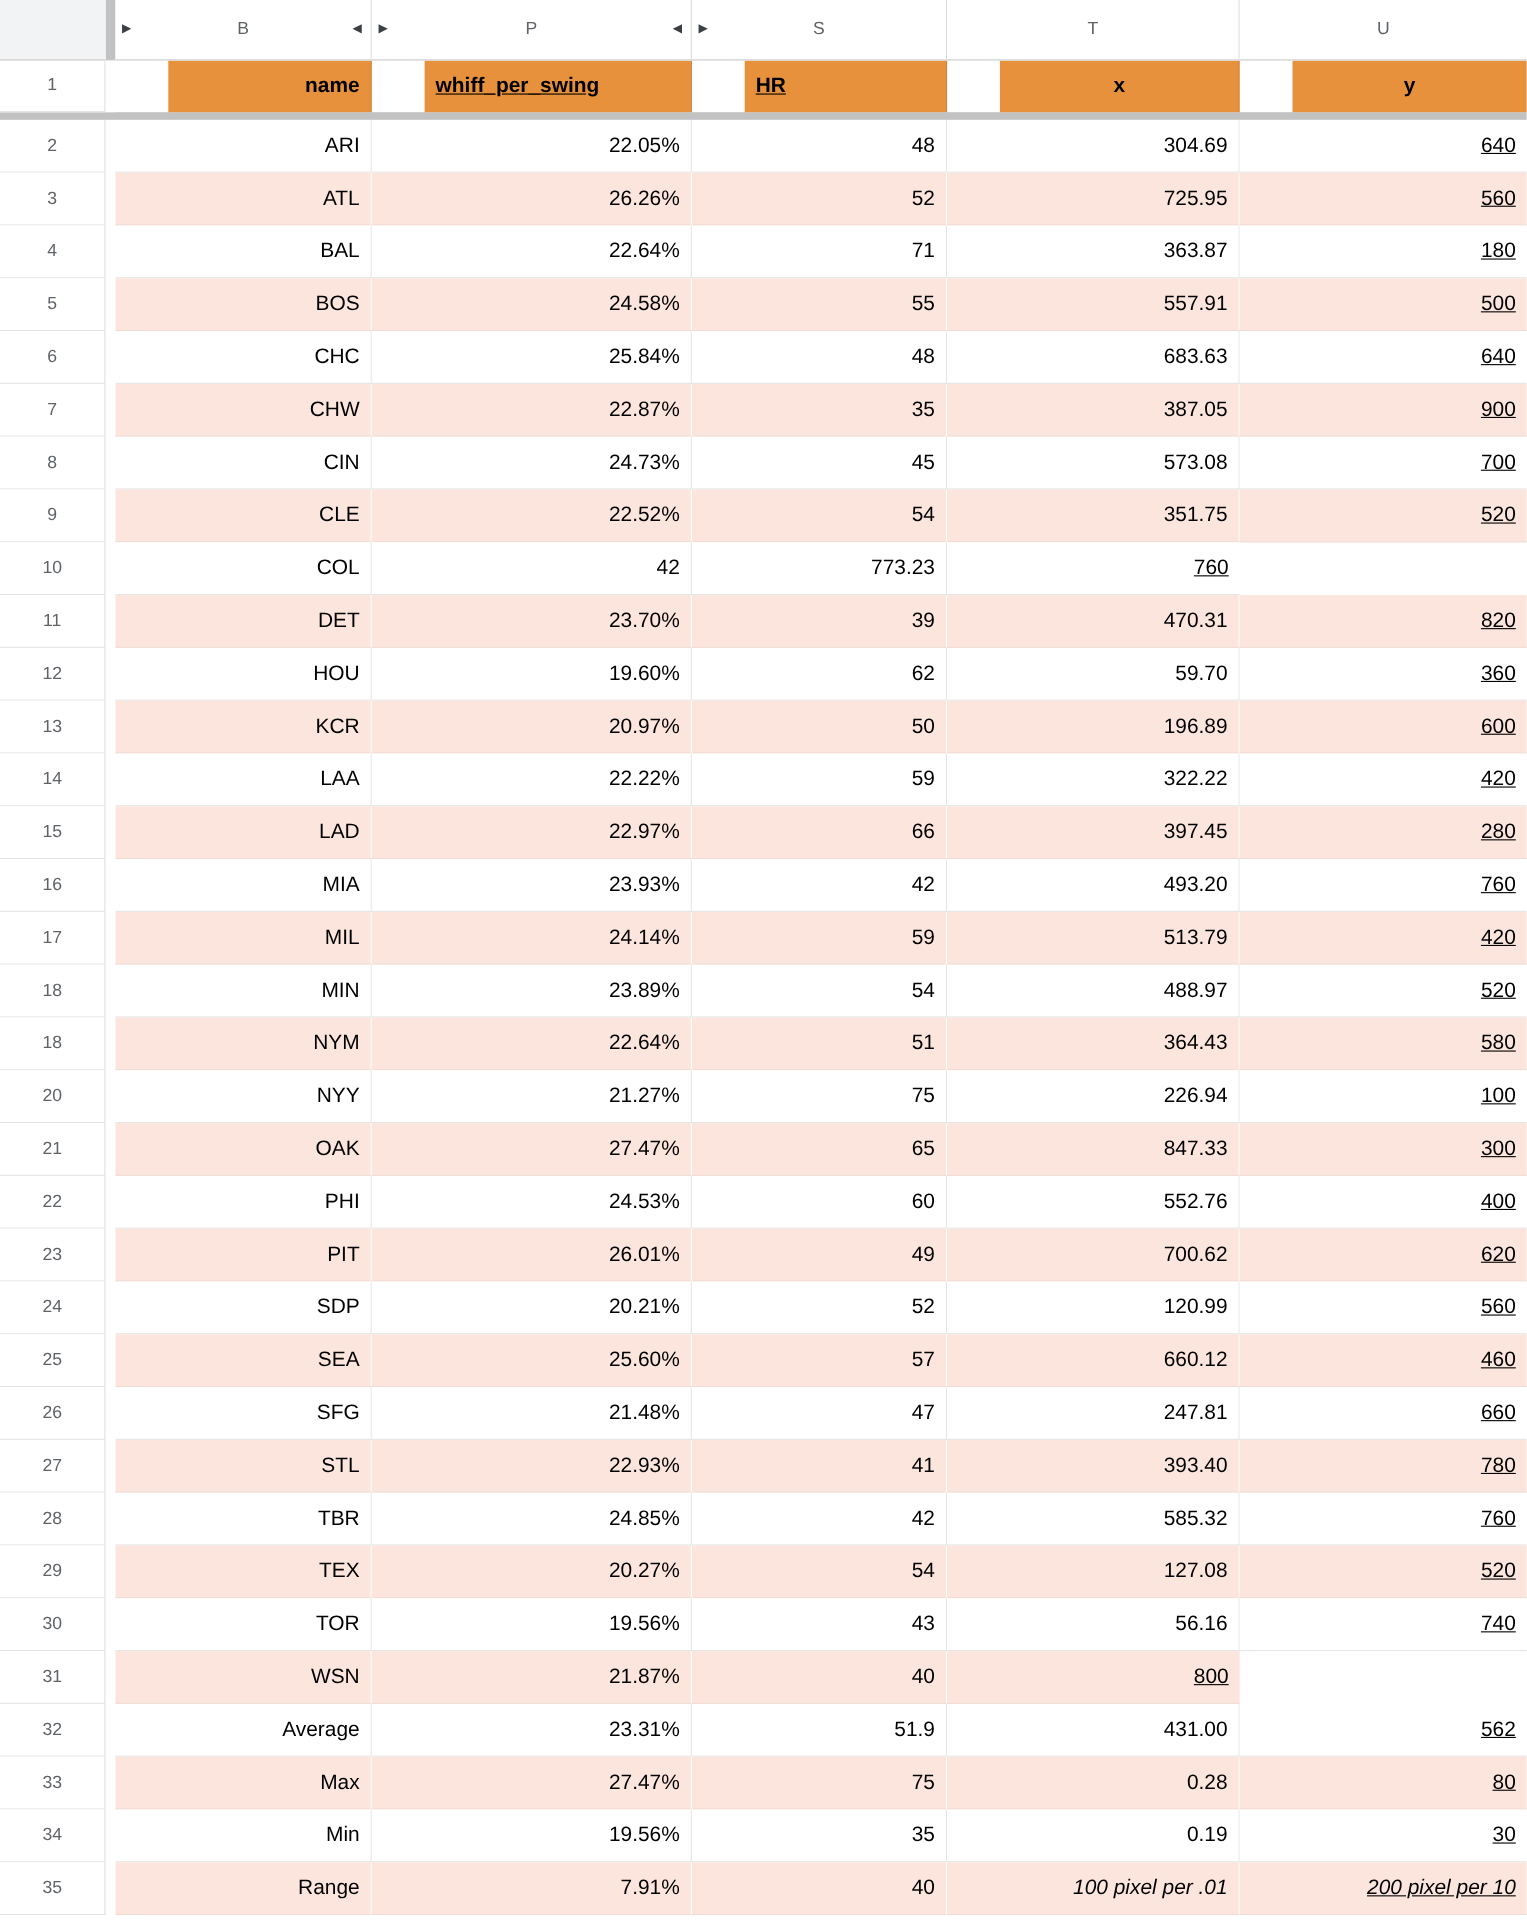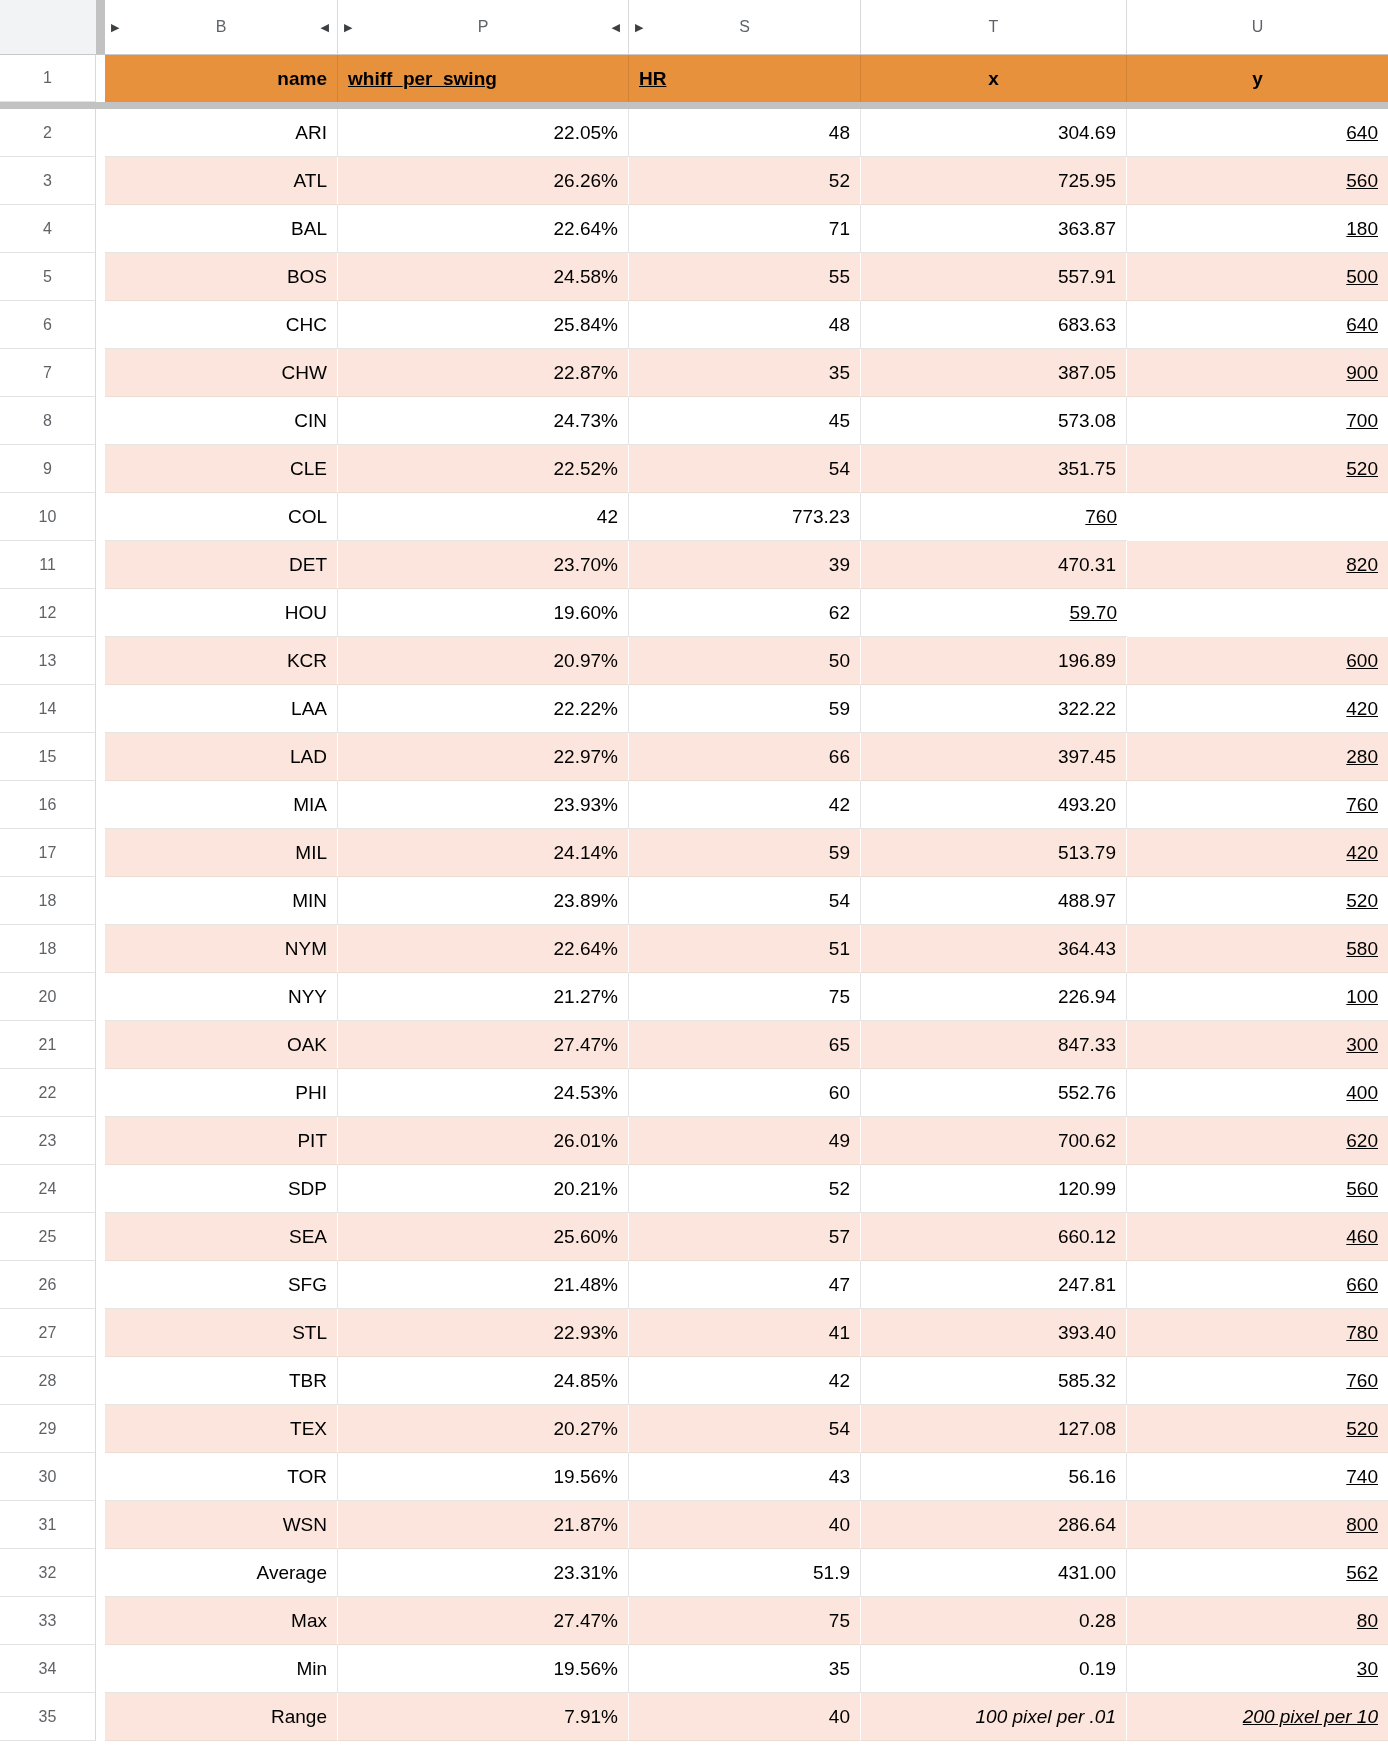--- a/index.html
+++ b/index.html
@@ -19,21 +19,21 @@
   .arr { position:absolute; top:50%; transform:translateY(-50%); font-size:11px; color:#3c4043; line-height:1; }
   .arr.left { left:6px; }
   .arr.right { right:8px; }
 
   
   .row1 { height:47px; }
   .rownum { background:#ffffff; color:#5f6368; font-size:16px; display:flex; align-items:center;
     justify-content:center; border-bottom:1px solid #e3e3e3; border-right:1px solid #d9d9d9; }
   .band { background:#ffffff; }
   .h-cell { background:#e8913c; color:#000; font-weight:700; font-size:19px; display:flex;
-    align-items:center; padding:0 10px; border-right:1px solid rgba(0,0,0,0.10); }
+    align-items:center; padding:0 10px; border-right:1px solid rgba(0,0,0,0.10);margin-left:48px; }
   .h-cell:last-child { border-right:none; }
   .al-r { justify-content:flex-end; }
   .al-l { justify-content:flex-start;text-decoration:underline; }
   .al-c { justify-content:center; }
 
   
   .hbar { height:7px; background:#c2c2c2; width:1388px; }
 
   
   .data-row { height:48px; }
@@ -183,20 +183,21 @@
     <div class="d-cell">470.31</div>
     <div class="d-cell">820</div>
   </div>
       <div class="grid-row data-row">
     <div class="rownum">12</div>
     <div class="band"></div>
     <div class="d-cell name-cell">HOU</div>
     <div class="d-cell">19.60%</div>
     <div class="d-cell">62</div>
     <div class="d-cell">59.70</div>
+    <div class="d-cell">360</div>
   </div>
       <div class="grid-row data-row shaded">
     <div class="rownum">13</div>
     <div class="band"></div>
     <div class="d-cell name-cell">KCR</div>
     <div class="d-cell">20.97%</div>
     <div class="d-cell">50</div>
     <div class="d-cell">196.89</div>
     <div class="d-cell">600</div>
   </div>
@@ -352,21 +353,20 @@
     <div class="d-cell">43</div>
     <div class="d-cell">56.16</div>
     <div class="d-cell">740</div>
   </div>
       <div class="grid-row data-row shaded">
     <div class="rownum">31</div>
     <div class="band"></div>
     <div class="d-cell name-cell">WSN</div>
     <div class="d-cell">21.87%</div>
     <div class="d-cell">40</div>
-    <div class="d-cell">286.64</div>
     <div class="d-cell">800</div>
   </div>
       <div class="grid-row data-row">
     <div class="rownum">32</div>
     <div class="band"></div>
     <div class="d-cell name-cell">Average</div>
     <div class="d-cell">23.31%</div>
     <div class="d-cell">51.9</div>
     <div class="d-cell">431.00</div>
     <div class="d-cell">562</div>

